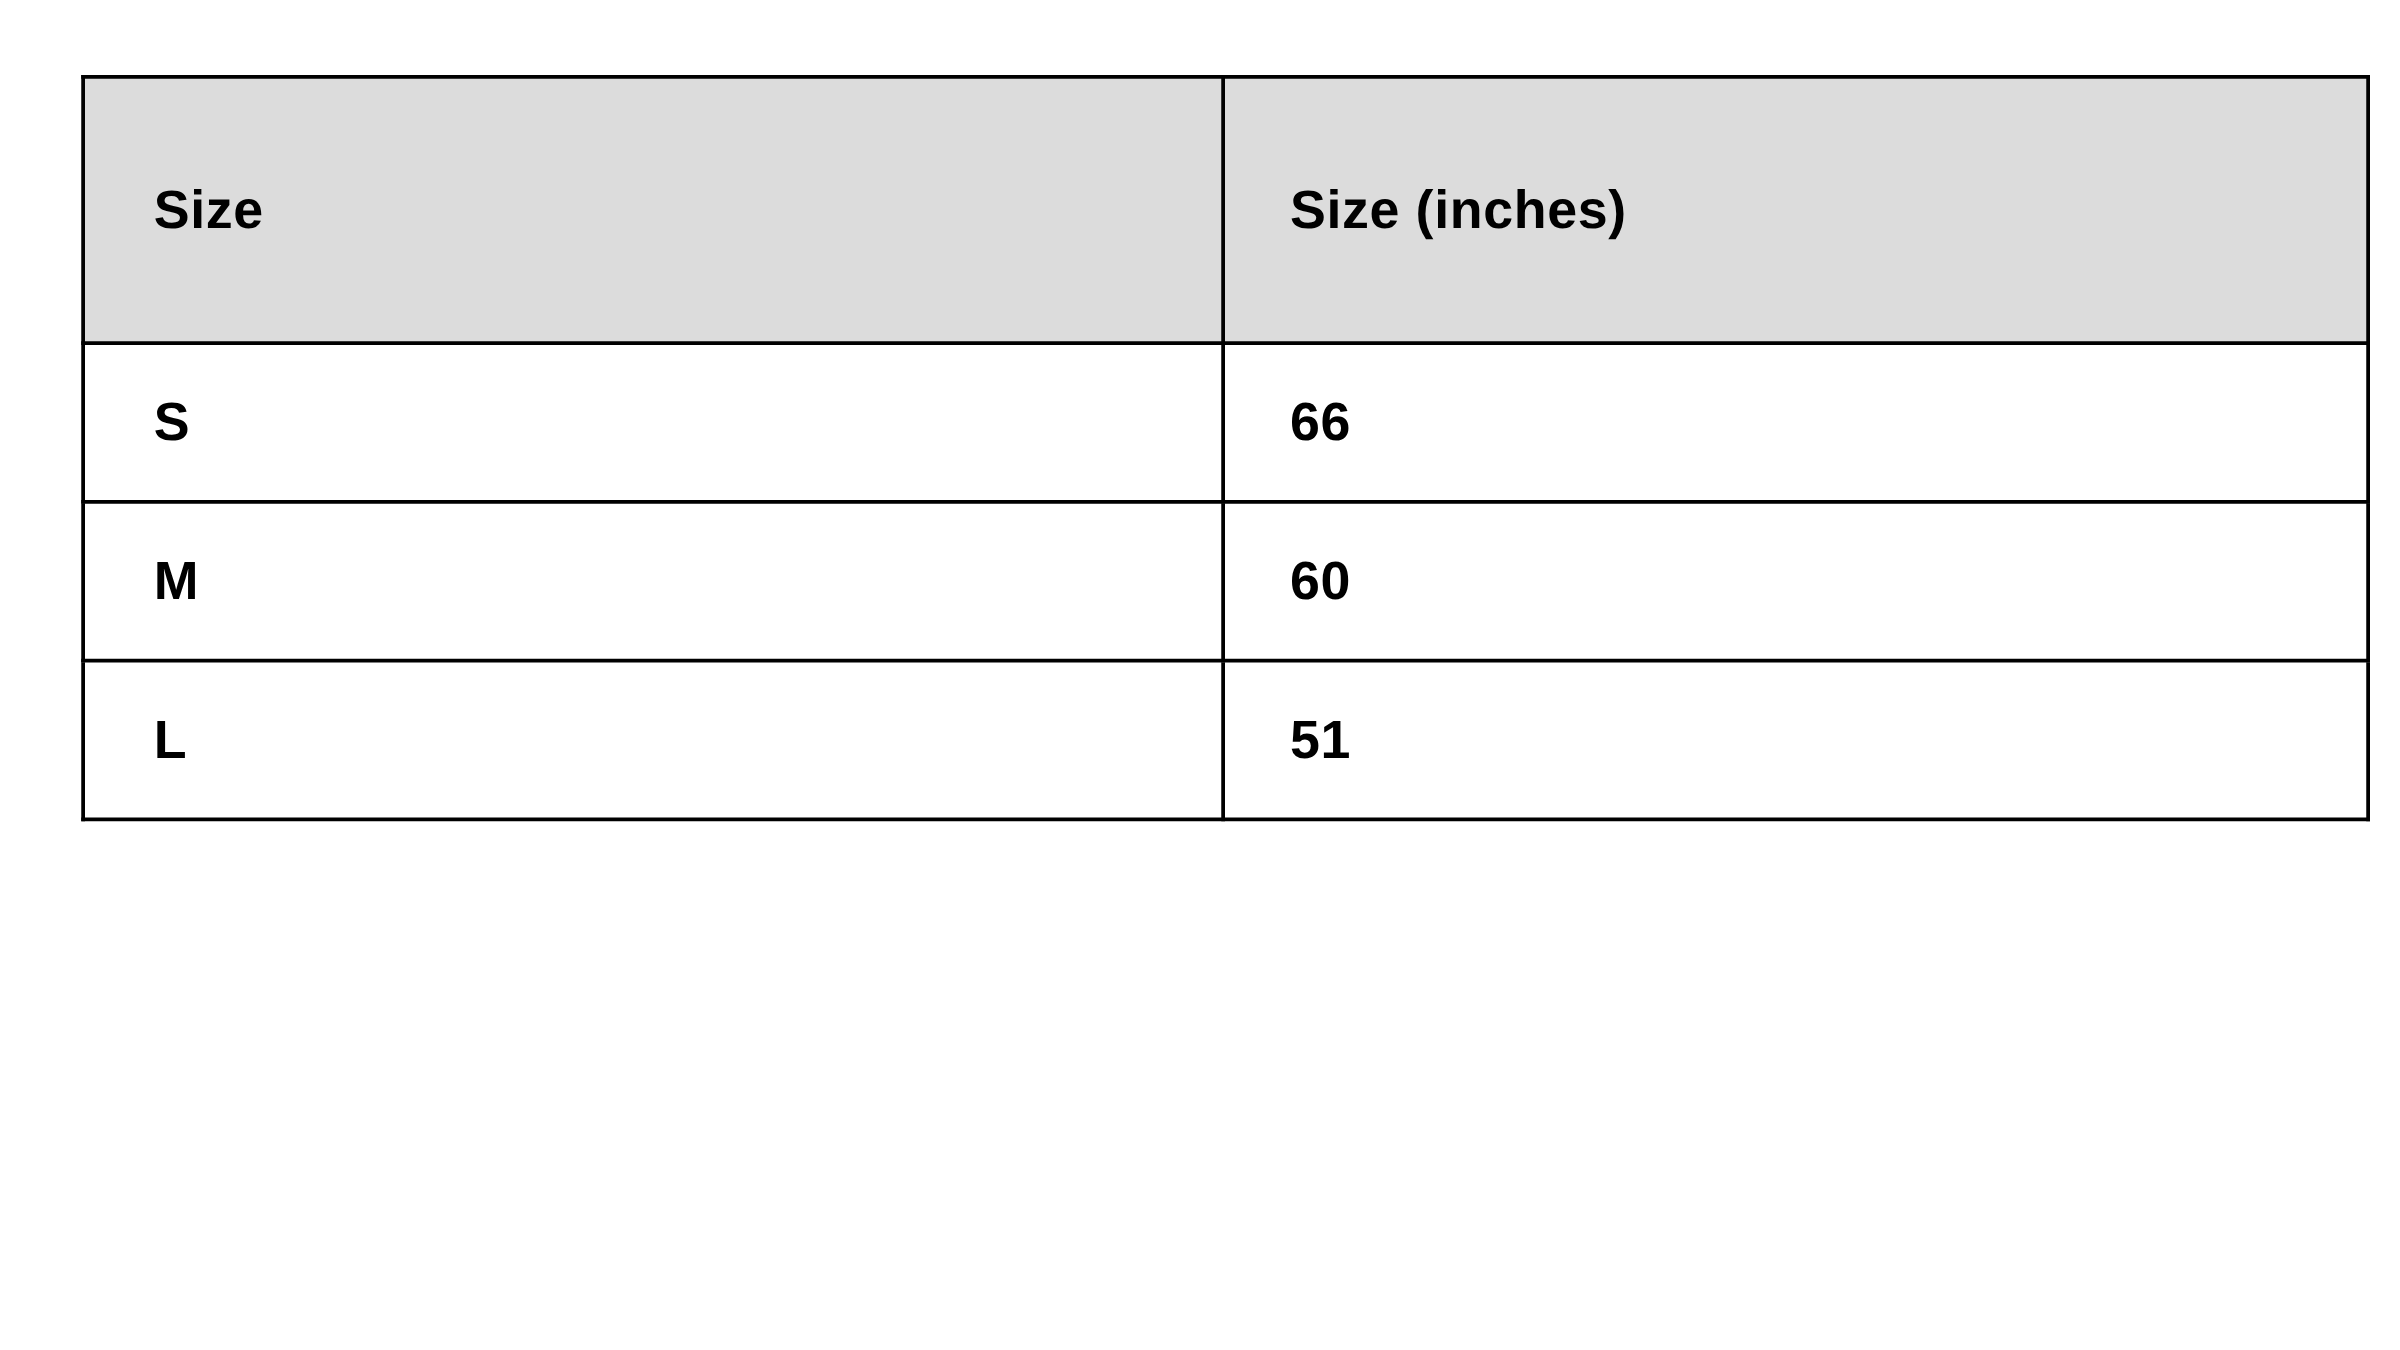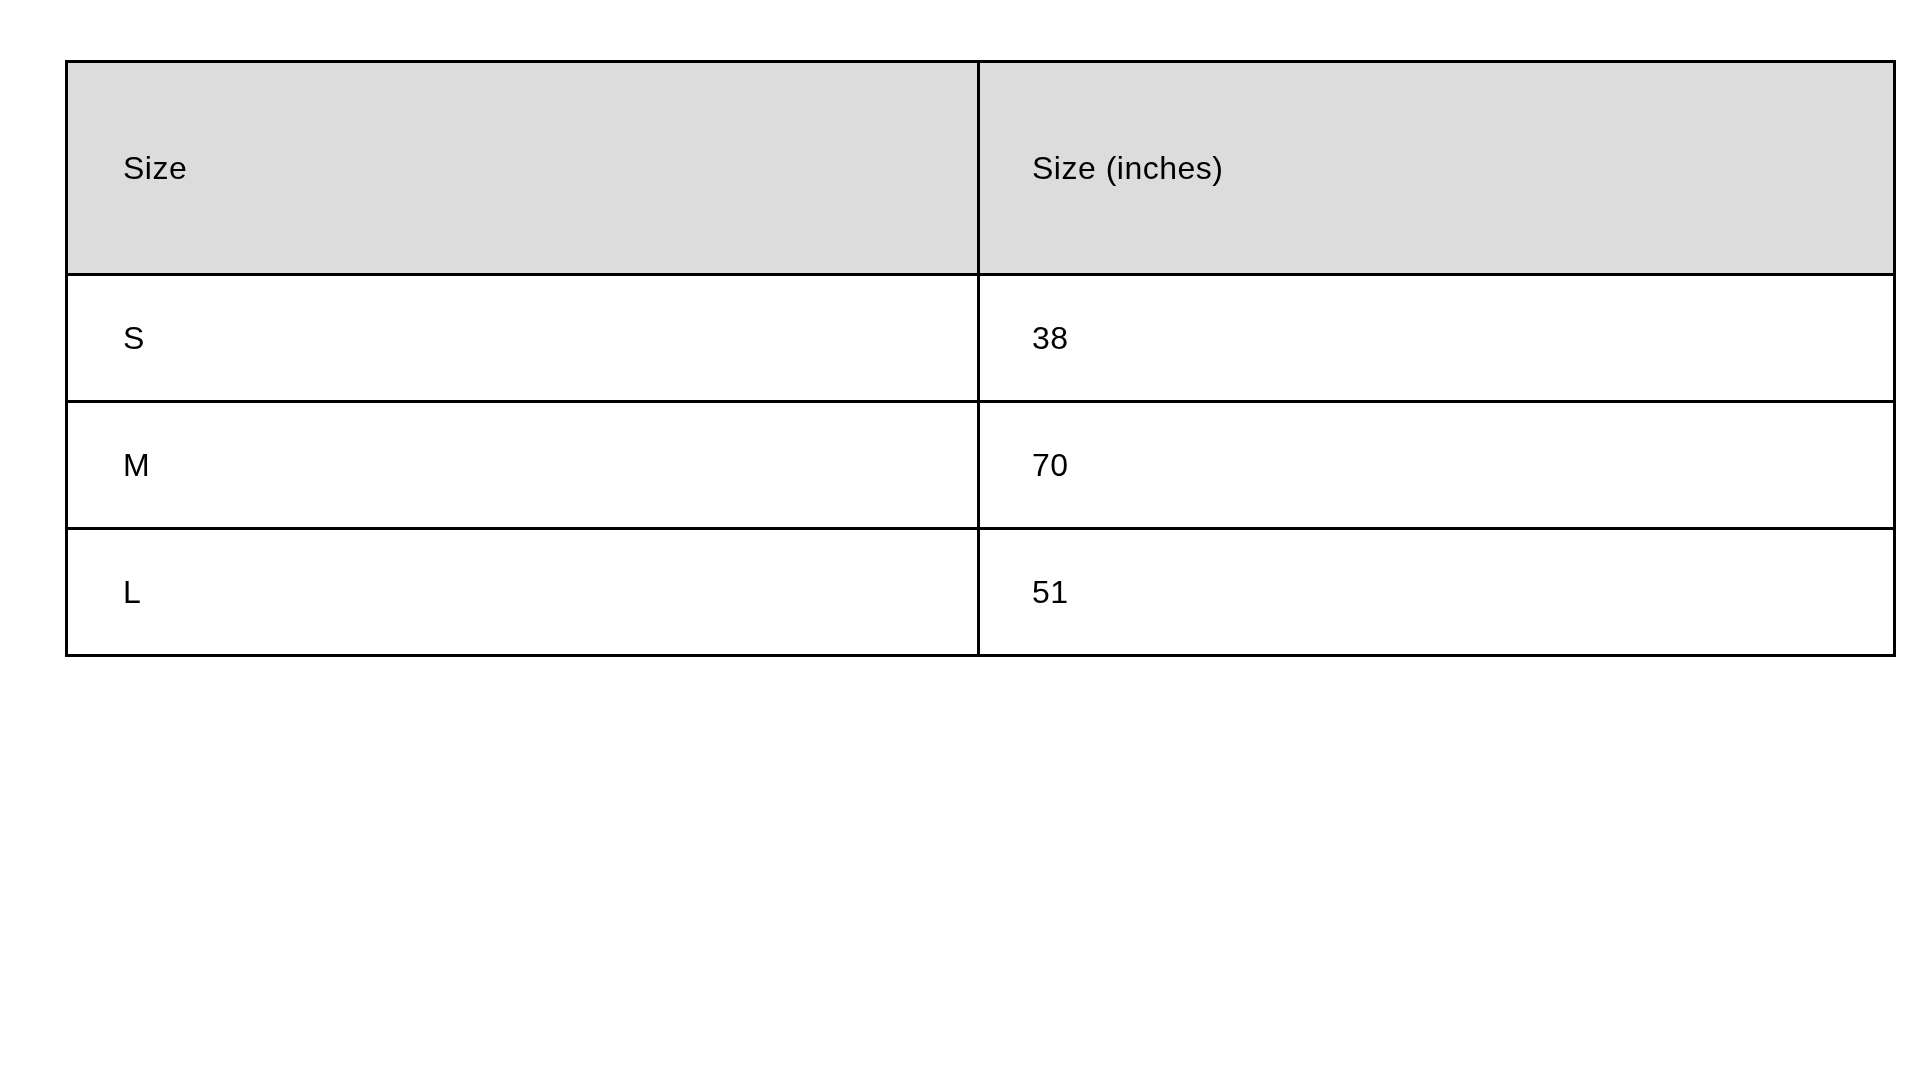--- a/index.html
+++ b/index.html
@@ -32,22 +32,22 @@
     background: #ffffff;
   }
   table.size-chart col.c-size { width: 912px; }
   table.size-chart col.c-chest { width: 916px; }
 
   table.size-chart th,
   table.size-chart td {
     border: 3px solid #000000;
     text-align: left;
     vertical-align: middle;
-    font-size: 32px;
-    font-weight: normal;
+    font-size: 43px;
+    font-weight: bold;
     color: #000000;
     letter-spacing: 0.5px;
   }
   table.size-chart thead th {
     background: #dcdcdc;
     height: 210px;
     padding: 0 0 0 55px;
   }
   table.size-chart tbody td {
     background: #ffffff;
@@ -71,25 +71,25 @@
       </colgroup>
       <thead>
         <tr>
           <th class="size-head">Size</th>
           <th class="chest-head">Size  (inches)</th>
         </tr>
       </thead>
       <tbody>
         <tr>
           <td class="size-cell">S</td>
-          <td class="chest-cell">38</td>
+          <td class="chest-cell">66</td>
         </tr>
         <tr>
           <td class="size-cell">M</td>
-          <td class="chest-cell">70</td>
+          <td class="chest-cell">60</td>
         </tr>
         <tr>
           <td class="size-cell">L</td>
           <td class="chest-cell">51</td>
         </tr>
       </tbody>
     </table>
   </div>
 </div>
 

